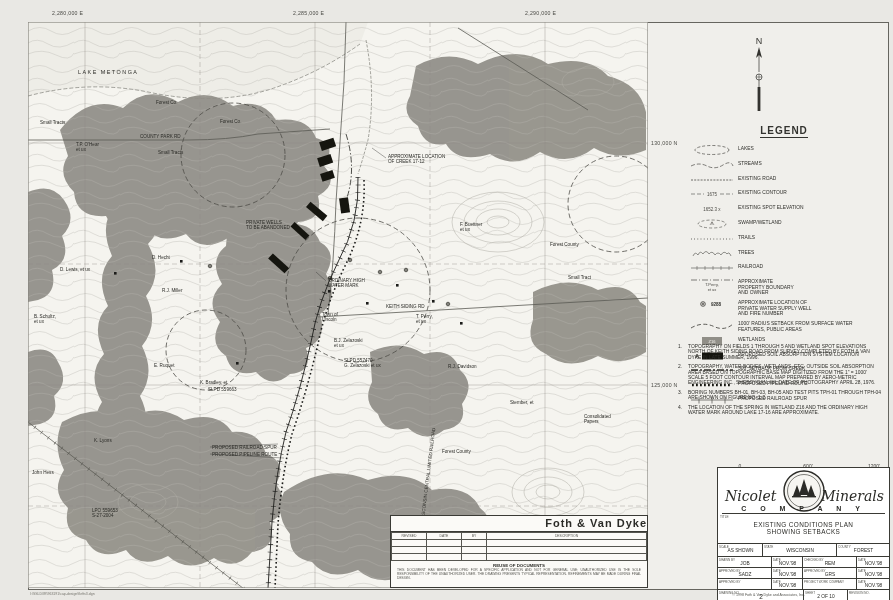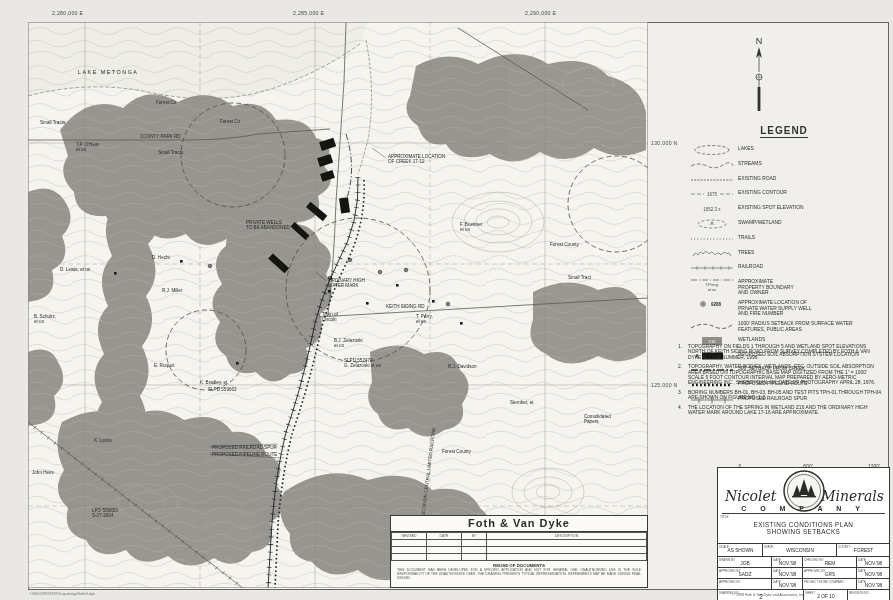--- a/index.html
+++ b/index.html
@@ -50,21 +50,21 @@
   .tb-cell{position:relative;border-right:.8px solid #3a3a35;min-height:100%;
            padding:3.5px 1px 1px 2px;box-sizing:border-box;}
   .tb-cell:last-child{border-right:none;}
   .tb-l{position:absolute;left:1px;top:.5px;font-size:3px;color:#55554f;white-space:nowrap;}
   .tb-v{display:block;text-align:center;font-size:4.8px;color:#2b2b27;line-height:5px;}
   #copyright{position:absolute;left:648px;top:593px;width:241px;text-align:center;
              font-size:3.6px;color:#55554f;}
   
   #fblock{position:absolute;left:390px;top:515px;width:258px;height:73px;
           border:1px solid #3a3a35;background:#fbfaf7;box-sizing:border-box;}
-  #fname{height:15px;border-bottom:.8px solid #3a3a35;text-align:center;
+  #fname{height:15px;border-bottom:.8px solid #3a3a35;text-align:right;
          font-size:11px;font-weight:bold;color:#2b2b27;line-height:15px;letter-spacing:1px;}
   #revtable{width:100%;border-collapse:collapse;}
   #revtable td{border:.6px solid #55554f;height:6px;font-size:3.4px;color:#55554f;
                text-align:center;padding:0;}
   #reuse{padding:2px 6px 0 6px;text-align:center;}
   #reuse-title{font-size:4.4px;font-weight:bold;color:#2e2e2a;}
   #reuse-text{font-size:3.3px;line-height:3.8px;color:#55554f;text-align:justify;margin-top:1px;}
   #filepath{position:absolute;left:30px;top:592px;font-size:3.5px;color:#77766f;}
 </style>
 </head>

